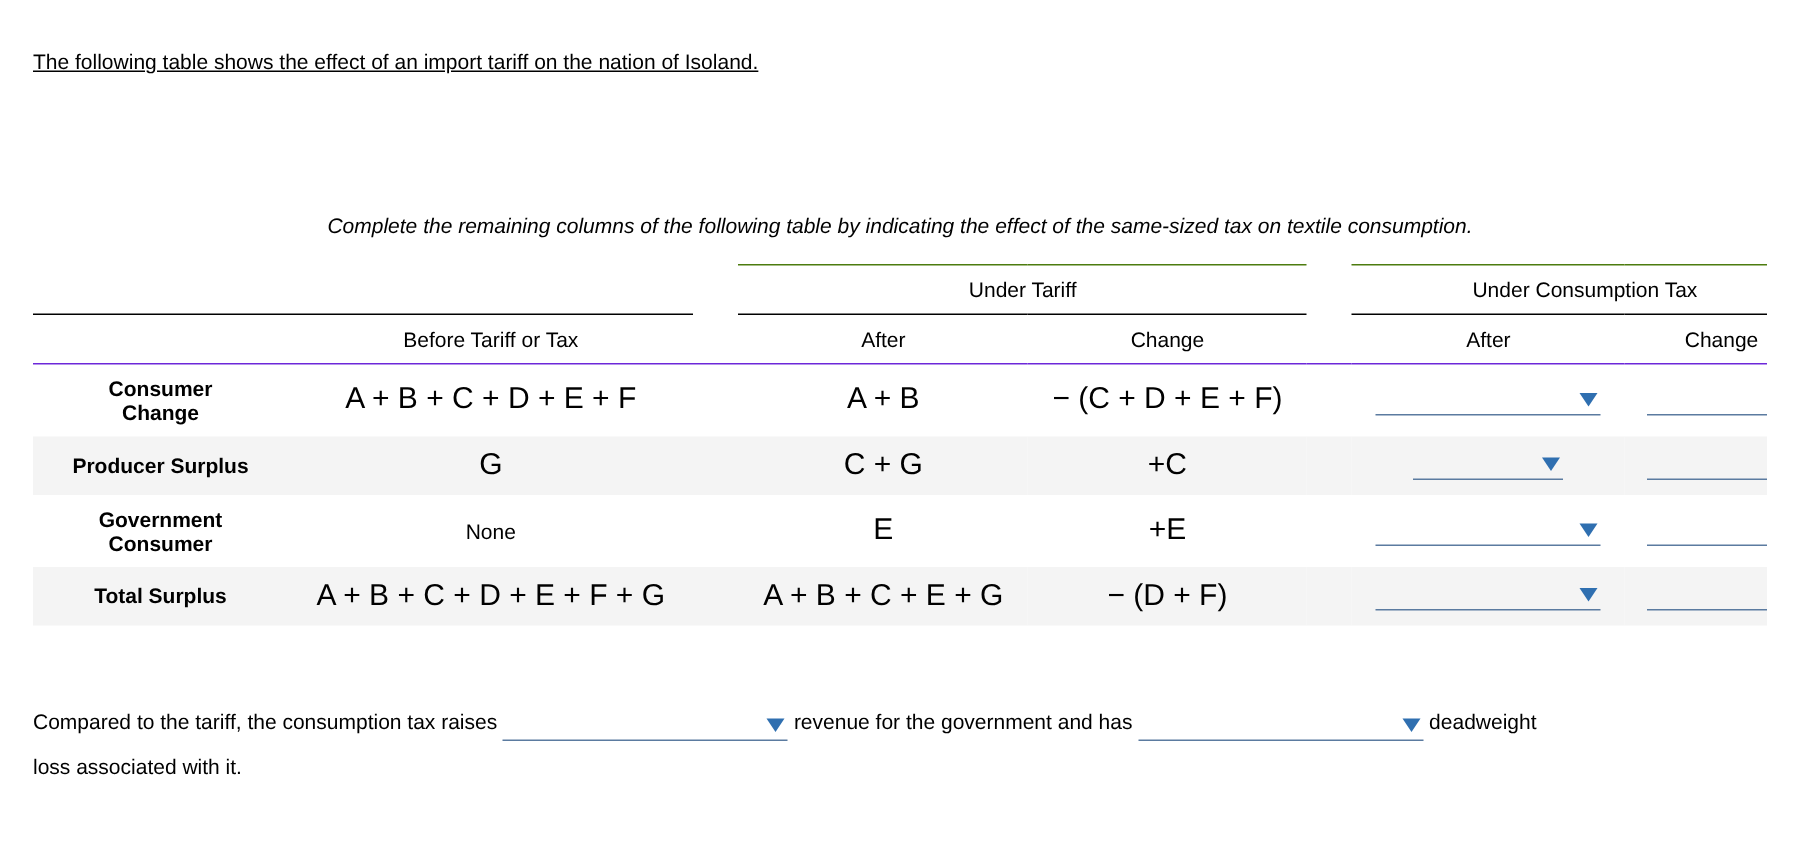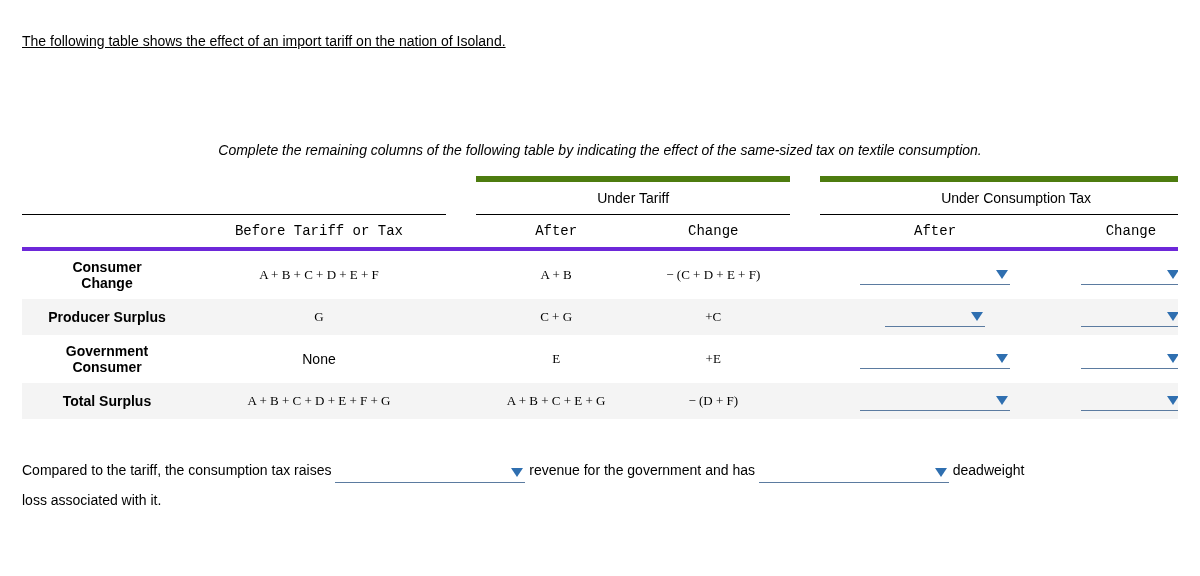--- a/index.html
+++ b/index.html
@@ -33,28 +33,27 @@
     vertical-align: middle;
     text-align: center;
     font-weight: normal;
   }
   table.data .rowlabel { text-align: center; font-weight: bold; width: 170px; }
   table.data .rowlabel.sub { padding-top: 0; }
   table.data .rowlabel.top { padding-bottom: 0; }
 
   
   .grp-rule {
-    border-top: 6px solid #4d7c0f;
+    border-top: 1px solid #4d7c0f;
     border-bottom: 1px solid #000;
     font-weight: bold;
   }
   .sub-head {
-    border-bottom: 4px solid #6d28d9;
+    border-bottom: 1px solid #6d28d9;
     font-weight: bold;
-    font-family: Liberation Mono, monospace;
   }
   .shade { background: #f4f4f4; }
 
   
   .dd {
     display: inline-flex;
     align-items: center;
     justify-content: flex-end;
     min-width: 150px;
     border-bottom: 1px solid #5b7ba0;
@@ -65,35 +64,35 @@
   .dd.small { min-width: 100px; }
   .tri {
     display: inline-block;
     width: 0; height: 0;
     border-left: 6px solid transparent;
     border-right: 6px solid transparent;
     border-top: 9px solid #2f6fb0;
     margin-left: 6px;
   }
 
-  .after-para { margin-top: 30px; line-height: 2.2; }
+  .after-para { margin-top: 43px; line-height: 2.2; }
   .inline-dd {
     display: inline-flex;
     align-items: center;
     justify-content: flex-end;
     min-width: 190px;
     border-bottom: 1px solid #5b7ba0;
     padding: 0 2px 0 4px;
     height: 20px;
     vertical-align: baseline;
     cursor: pointer;
     position: relative;
     top: 2px;
   }
-  .math { font-family: Liberation Serif, serif; font-size: 13px; }
+  .math { font-family: Liberation Sans, sans-serif; font-size: 20px; }
 </style>
 </head>
 <body>
 
 <p class="intro-text">The following table shows the effect of an import tariff on the nation of Isoland.</p>
 
 <p class="italic-prompt">Complete the remaining columns of the following table by indicating the effect of the same-sized tax on textile consumption.</p>
 
 <div class="tbl-wrap">
 <table class="data">

